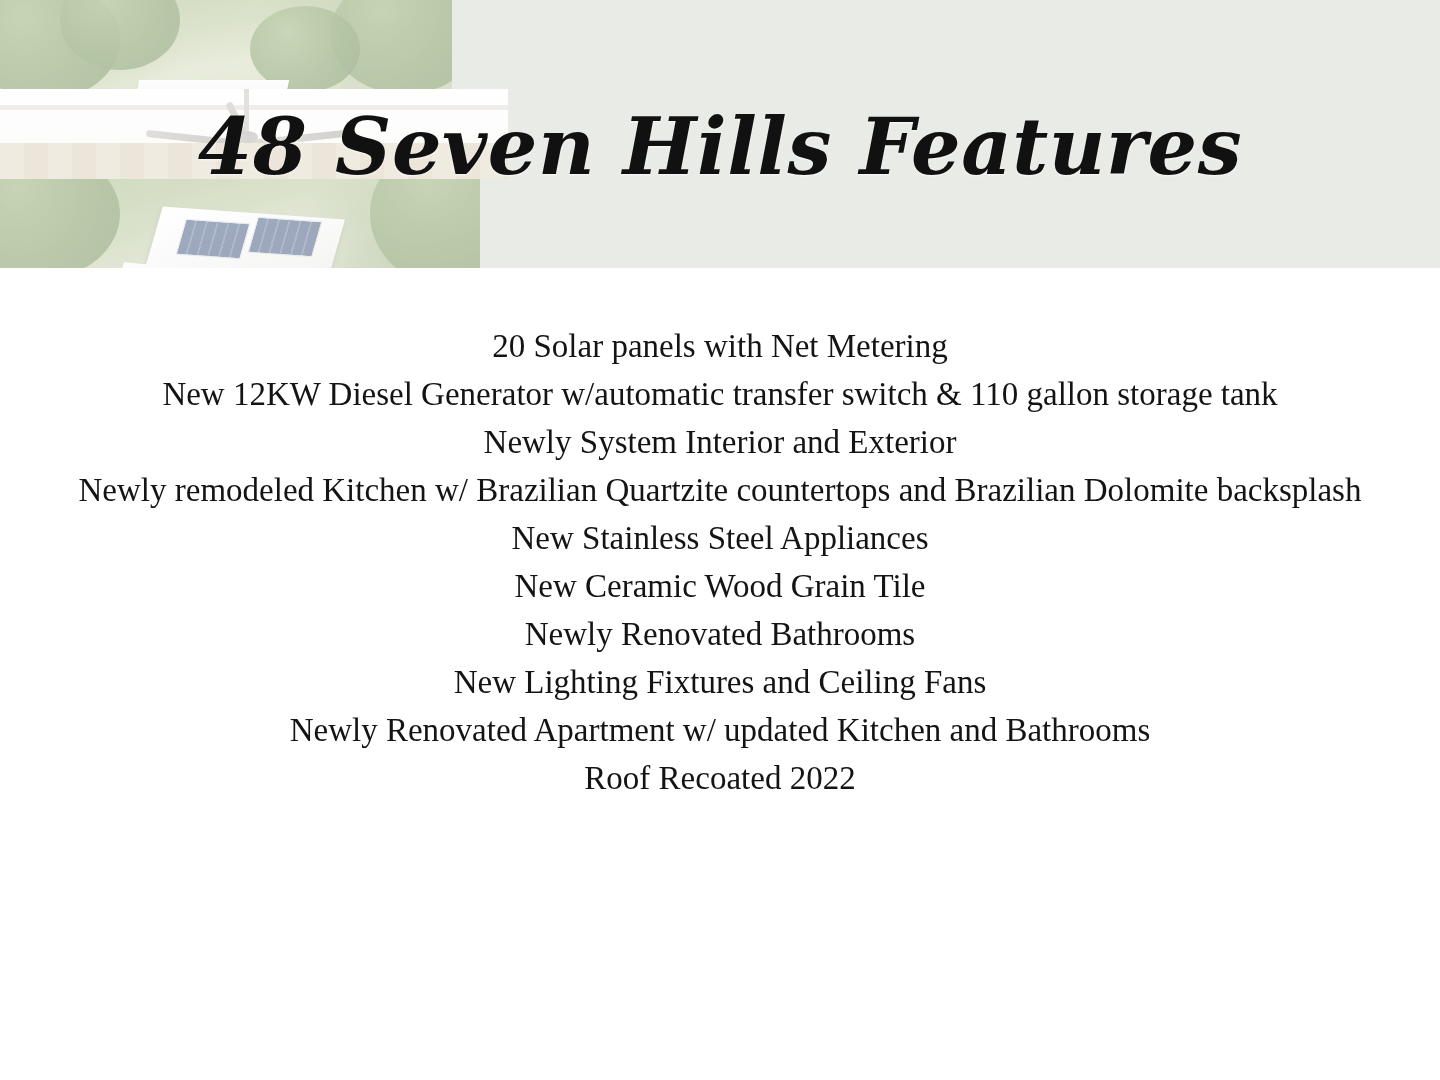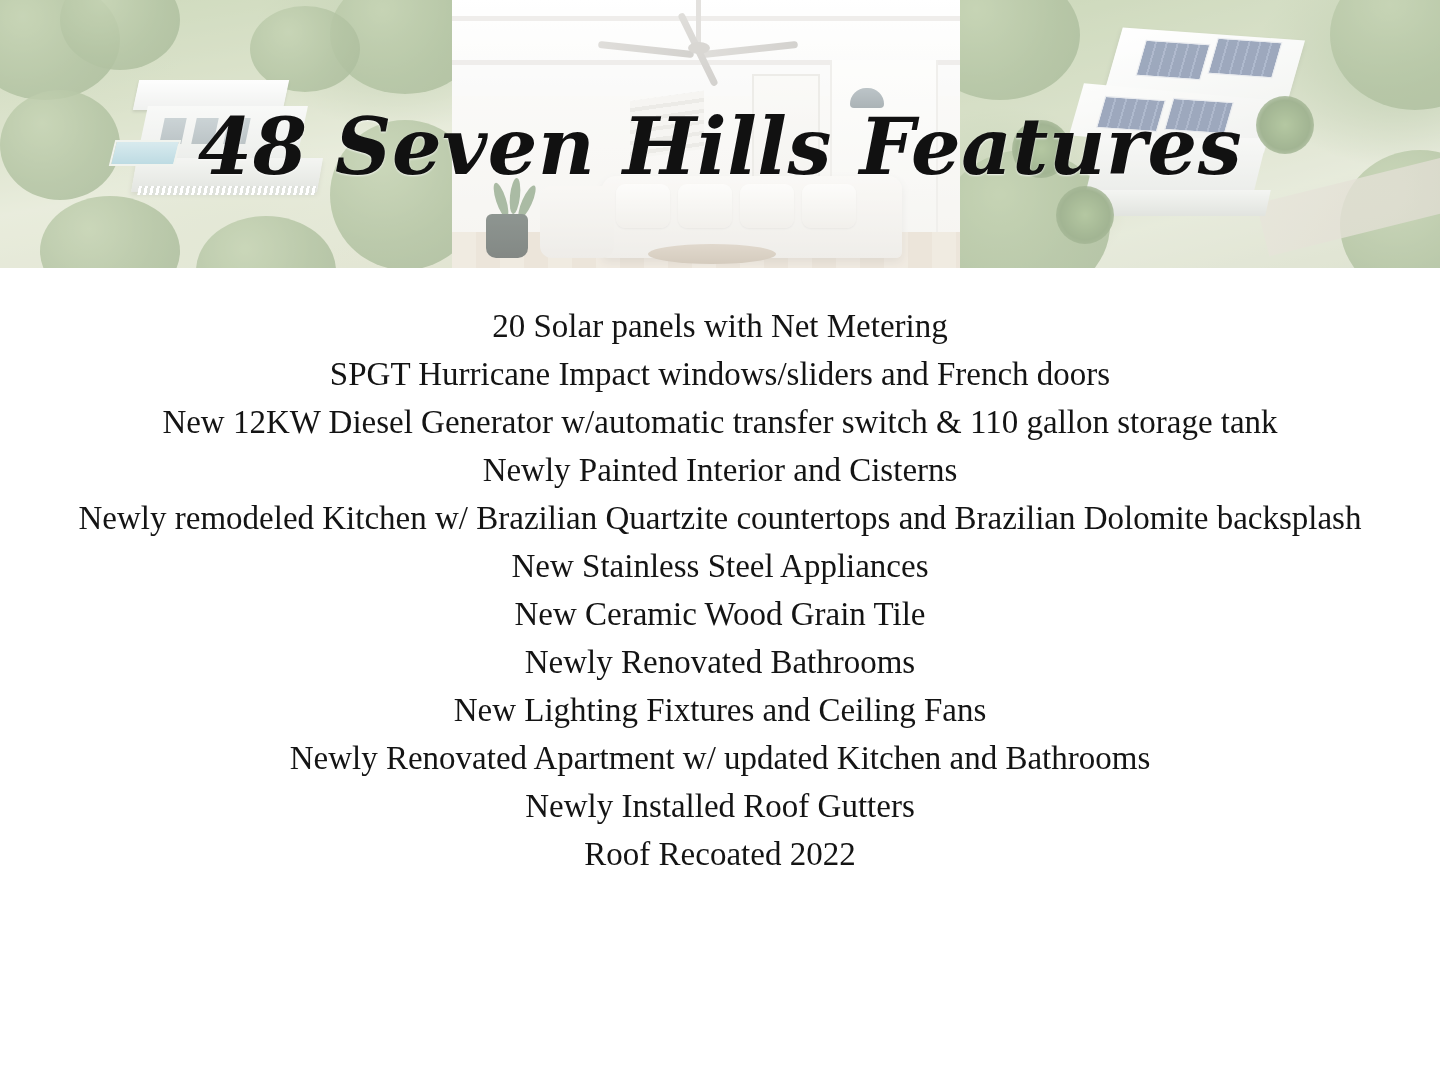--- a/index.html
+++ b/index.html
@@ -16,20 +16,21 @@
   }
 
   
   .hero {
     position: relative;
     width: 1440px;
     height: 268px;
     display: flex;
     overflow: hidden;
     background: #e9ece6;
+    flex-direction: column;
   }
   .hero-panel {
     position: relative;
     height: 268px;
     overflow: hidden;
   }
   .panel-left   { width: 452px; }
   .panel-center { width: 508px; }
   .panel-right  { width: 480px; }
 
@@ -252,20 +253,21 @@
     color: #111111;
     text-shadow: 0 1px 2px rgba(255,255,255,0.75);
     pointer-events: none;
   }
 
   
   .features {
     width: 1440px;
     padding-top: 34px;
     text-align: center;
+    margin-top: 20px;
   }
   .feature-line {
     font-family: "Liberation Serif", serif;
     font-size: 33px;
     line-height: 48px;
     color: #141414;
     margin: 0 auto;
     max-width: 1360px;
     white-space: pre-wrap;
   }
@@ -351,24 +353,22 @@
       <div class="palm" style="left:96px; top:186px;"></div>
       <div class="palm" style="left:296px; top:96px;"></div>
     </div>
   </div>
 
   <div class="hero-title">48 Seven Hills Features</div>
 </div>
 
 <div class="features">
   <div class="feature-line">20 Solar panels with Net Metering</div>
-  <div class="feature-line">SPGT Hurricane Impact windows/sliders and French doors</div>
   <div class="feature-line">New 12KW Diesel Generator w/automatic transfer switch &amp; 110 gallon storage tank</div>
-  <div class="feature-line">Newly Painted Interior and Cisterns</div>
+  <div class="feature-line">Newly System Interior and Exterior</div>
   <div class="feature-line">Newly remodeled Kitchen w/ Brazilian Quartzite countertops and Brazilian Dolomite backsplash</div>
   <div class="feature-line">New Stainless Steel Appliances</div>
   <div class="feature-line">New Ceramic Wood Grain Tile</div>
   <div class="feature-line">Newly Renovated Bathrooms</div>
   <div class="feature-line">New Lighting Fixtures and Ceiling Fans</div>
   <div class="feature-line">Newly Renovated Apartment w/ updated Kitchen and Bathrooms</div>
-  <div class="feature-line">Newly Installed Roof Gutters</div>
   <div class="feature-line">Roof Recoated 2022</div>
 </div>
 
 </body></html>

